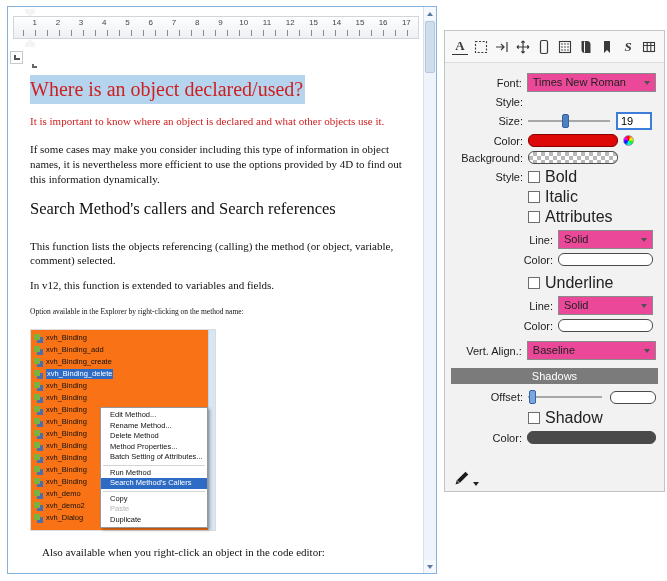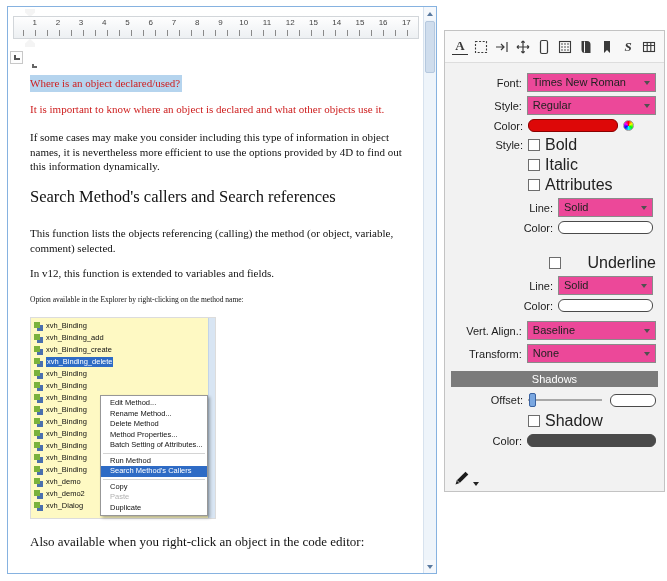--- a/index.html
+++ b/index.html
@@ -26,35 +26,35 @@
                 filter:drop-shadow(0 0 1px #9a9a9a); }
   .tab-selector { position:absolute; left:2px; top:44px; width:13px; height:13px; background:#fdfdfd;
                 border:1px solid #c8c8c8; display:flex; align-items:center; justify-content:center; }
   .tab-selector i { display:block; width:6px; height:5px; border-left:2px solid #555; border-bottom:2px solid #555; }
   .tabstop-mark { position:absolute; left:24px; top:57px; width:5px; height:4px;
                 border-left:2px solid #666; border-bottom:2px solid #666; }
 
   .content { position:absolute; left:0; top:40px; right:13px; bottom:0; overflow:hidden;
              padding:28px 18px 0 22px; font-family:"Liberation Serif", serif; font-size:11px;
              line-height:1.35; color:#111; }
-  .h1 { display:inline-block; font-size:11px; color:#ce2020; background:#b5d4ee;
+  .h1 { display:inline-block; font-size:20px; color:#ce2020; background:#b5d4ee;
         padding:1px 2px 1px 0; margin:0 0 10px; }
   .content p.body { margin:0 0 13px; width:388px; }
   .content p.red { color:#ce2020; }
   .content p.mb12 { margin-bottom:12px; }
   .content h2 { font-size:16.5px; font-weight:normal; margin:6px 0 18px; }
   .content p.p3 { margin-bottom:10px; }
   .content p.p4 { margin-bottom:14px; }
   .content p.tiny { font-size:7.5px; margin:0 0 12px; }
-  .content p.small { font-size:13px; margin:0; }
+  .content p.small { font-size:11px; margin:12px; }
 
   
   .shot { position:relative; width:186px; height:202px; margin:0 0 14px;
           font-family:"Liberation Sans", sans-serif; font-size:7.5px; }
-  .elist { position:absolute; inset:0; background:#fef9c3; border:1px solid #dcdcdc; padding-top:2px; }
+  .elist { position:absolute; inset:0; background:#f97316; border:1px solid #dcdcdc; padding-top:2px; }
   .escroll { position:absolute; right:0; top:0; bottom:0; width:7px; background:#d8e5f3; border-left:1px solid #c2d4e8; }
   .erow { height:12px; display:flex; align-items:center; gap:3px; padding-left:3px; white-space:nowrap; }
   .micon { flex:0 0 auto; width:9px; height:9px;
            background:linear-gradient(#7ab23d,#7ab23d) 0 0/6px 6px no-repeat,
                       linear-gradient(#4a6fae,#4a6fae) 3px 3px/6px 6px no-repeat; }
   .elabel { color:#111; }
   .erow .sel { background:#2e6bc5; color:#fff; padding:0 1px; }
   .emenu { position:absolute; left:70px; top:78px; width:108px; background:#fff;
            border:1px solid #979797; box-shadow:2px 2px 3px rgba(0,0,0,.3); padding:2px 0; }
   .mi { height:10.5px; line-height:10.5px; padding-left:9px; white-space:nowrap; color:#111; }
@@ -333,30 +333,41 @@
 
     <div class="form">
 
       <div class="row">
         <span class="lbl">Font:</span>
         <div class="dd"><span>Times New Roman</span><i></i></div>
       </div>
 
       <div class="row">
         <span class="lbl">Style:</span>
-        <div class="dd"><span>Regular</span><i></i></div>
-      </div>
-
+      </div>
+
+      <div class="row">
+        <span class="lbl">Size:</span>
+        <div class="slider size">
+            <div class="track"></div>
+            <div class="thumb"></div>
+          </div>
+        <input class="numbox" value="19" style="">
+      </div>
 
       <div class="row">
         <span class="lbl">Color:</span>
         <div class="swatch red" style="background-color: rgb(221, 8, 8);"></div>
         <span class="wheel"></span>
       </div>
 
+      <div class="row">
+        <span class="lbl">Background:</span>
+        <div class="swatch checker"></div>
+      </div>
 
       <div class="row ck">
         <span class="lbl">Style:</span>
         <span class="chk"></span>
         <span class="chktext">Bold</span>
       </div>
       <div class="row ck">
         <span class="lbl"></span>
         <span class="chk"></span>
         <span class="chktext">Italic</span>
@@ -369,41 +380,37 @@
 
       <div class="row sub">
         <span class="lbl">Line:</span>
         <div class="dd narrow"><span>Solid</span><i></i></div>
       </div>
       <div class="row sub">
         <span class="lbl">Color:</span>
         <div class="swatch narrow"></div>
       </div>
 
-      <div class="row ck" style="margin-top:20px;justify-content:space-between;">
+      <div class="row ck" style="margin-top:8px;">
         <span class="lbl"></span>
         <span class="chk"></span>
         <span class="chktext">Underline</span>
       </div>
       <div class="row sub">
         <span class="lbl">Line:</span>
         <div class="dd narrow"><span>Solid</span><i></i></div>
       </div>
       <div class="row sub">
         <span class="lbl">Color:</span>
         <div class="swatch narrow"></div>
       </div>
 
       <div class="row" style="margin-top:9px;">
         <span class="lbl">Vert. Align.:</span>
         <div class="dd"><span>Baseline</span><i></i></div>
-      </div>
-      <div class="row">
-        <span class="lbl">Transform:</span>
-        <div class="dd"><span>None</span><i></i></div>
       </div>
 
       <div class="shadow-bar">Shadows</div>
 
       <div class="row">
         <span class="lbl">Offset:</span>
         <div class="slider off">
             <div class="track"></div>
             <div class="thumb"></div>
           </div>

